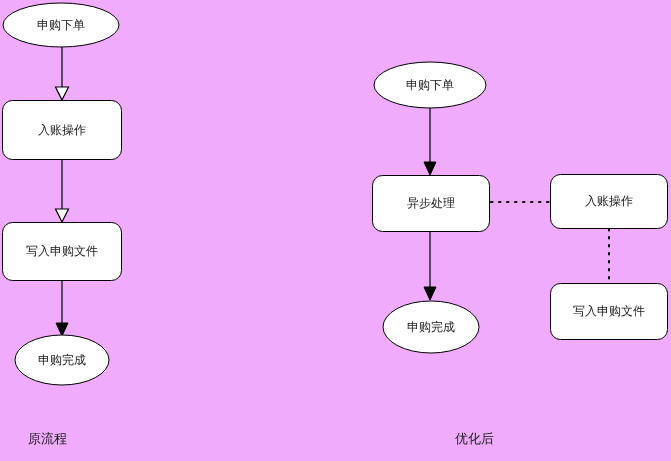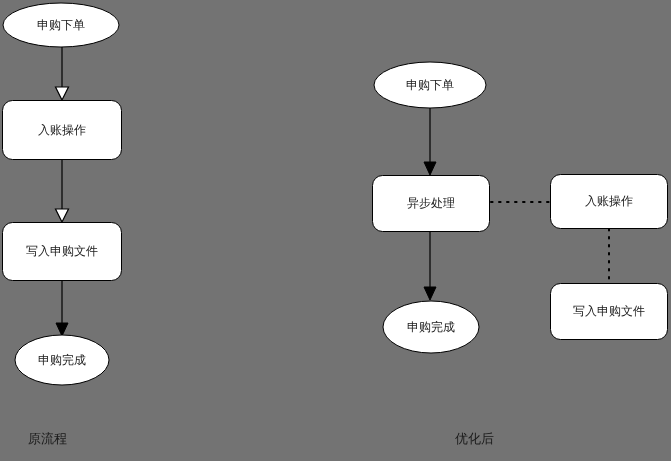--- a/index.html
+++ b/index.html
@@ -7,21 +7,21 @@
     padding: 0;
     background: #ffffff;
   }
   body {
     font-family: "Liberation Sans", "DejaVu Sans", sans-serif;
   }
   #canvas {
     position: relative;
     width: 671px;
     height: 461px;
-    background: #737373;
+    background: #f0abfc;
     overflow: hidden;
   }
   #diagram-svg {
     position: absolute;
     left: 0;
     top: 0;
     width: 671px;
     height: 461px;
   }
   .node-shape {

